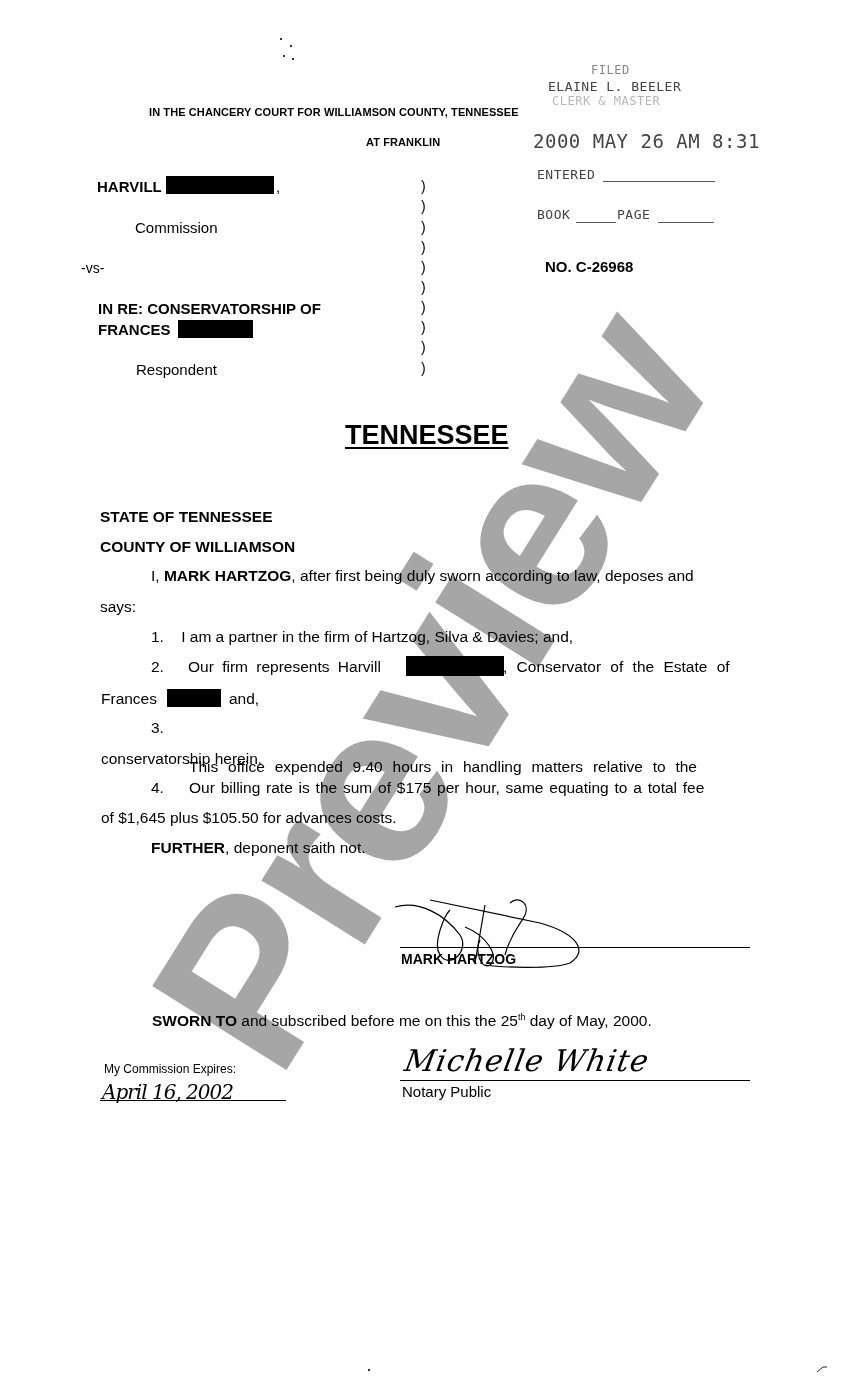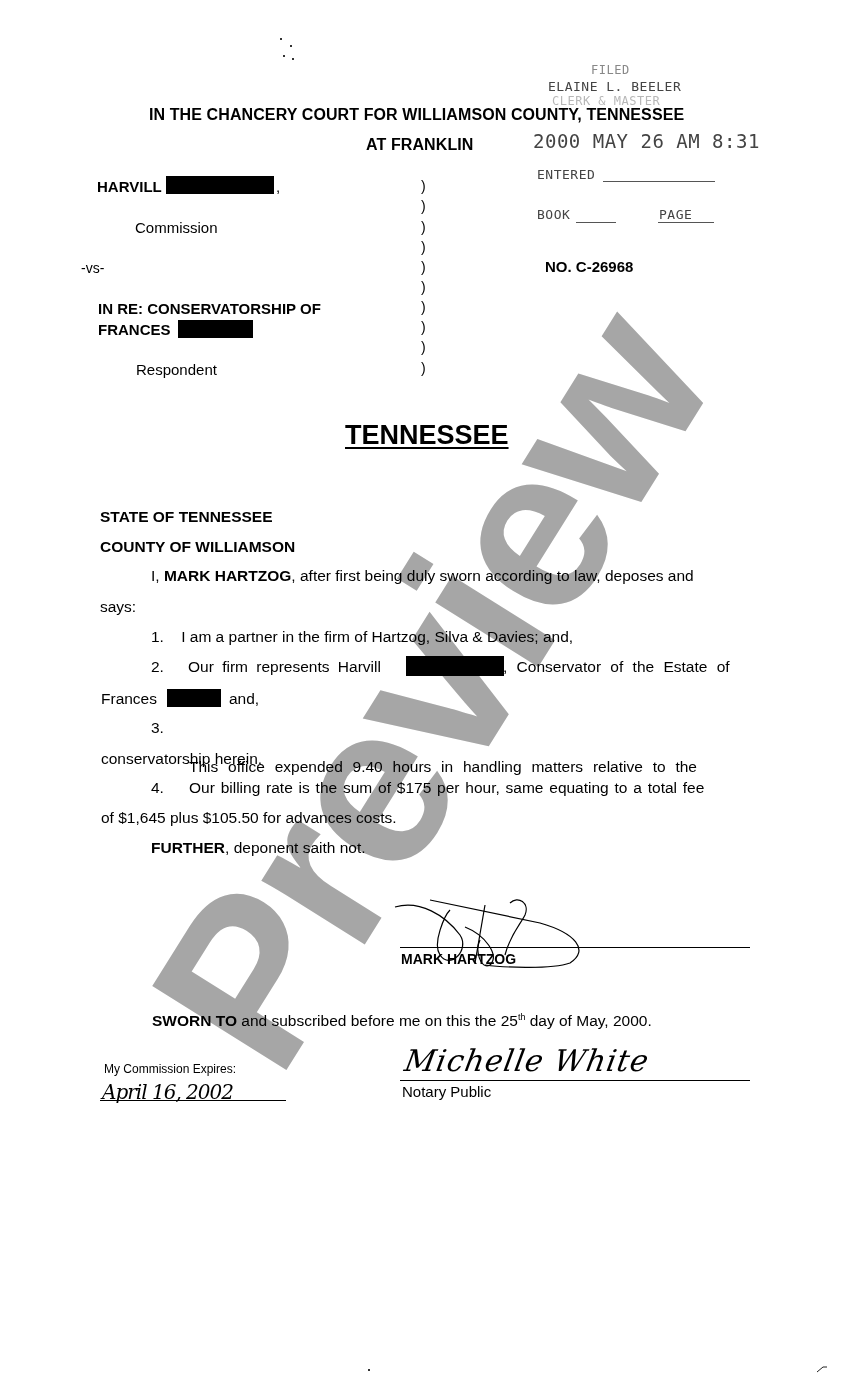--- a/index.html
+++ b/index.html
@@ -1,20 +1,20 @@
 <!DOCTYPE html>
 <html><head>
 <meta charset="utf-8">
 <style>
   html, body { margin: 0; padding: 0; background: #ffffff; }
   body { width: 853px; height: 1400px; position: relative; overflow: hidden;
          font-family: "Liberation Sans", "DejaVu Sans", sans-serif; color: #000; }
   .abs { position: absolute; white-space: nowrap; }
   .b { font-weight: bold; }
-  .court { font-size: 16px; letter-spacing: 0.1px; }
+  .court { font-size: 11px; letter-spacing: 0.1px; }
   .stamp { font-family: "DejaVu Sans Mono", "Liberation Mono", monospace; color: #444; font-size: 13px; letter-spacing: 0.5px; }
   .stamp-faint { color: #888; font-size: 12px; }
   .caption { font-size: 15px; }
   .paren { font-size: 14px; }
   .redact { position: absolute; background: #000; }
   .title { font-size: 27px; font-weight: bold; text-decoration: underline; text-underline-offset: 3px; }
   .body-text { font-size: 15.5px; }
   .line { position: absolute; background: #000; height: 1px; }
   .dotline { position: absolute; border-bottom: 1px solid #555; height: 0; }
   .watermark-text { position: absolute; left: 430px; top: 690px; transform: translate(-50%,-50%) rotate(-58deg);
@@ -39,21 +39,21 @@
 
 <div>
   <div class="abs stamp stamp-faint" style="left:591px;top:63px;">FILED</div>
   <div class="abs stamp" style="left:548px;top:79px;">ELAINE L. BEELER</div>
   <div class="abs stamp stamp-faint" style="left:552px;top:94px;opacity:0.6;">CLERK &amp; MASTER</div>
   <div class="abs stamp" style="left:533px;top:130px;font-size:19px;">2000 MAY 26  AM 8:31</div>
   <div class="abs stamp" style="left:537px;top:167px;text-align:right;">ENTERED</div>
   <div class="dotline" style="left:603px;top:181px;width:112px;"></div>
   <div class="abs stamp" style="left:537px;top:207px;">BOOK</div>
   <div class="dotline" style="left:576px;top:222px;width:40px;"></div>
-  <div class="abs stamp" style="left:617px;top:207px;margin-left:42px;">PAGE</div>
+  <div class="abs stamp" style="left:617px;top:207px;">PAGE</div>
   <div class="dotline" style="left:658px;top:222px;width:56px;"></div>
 </div>
 
 <div>
   <div class="abs b caption" style="left:97px;top:178px;">HARVILL</div>
   <div class="redact" style="left:166px;top:176px;width:108px;height:18px;"></div>
   <div class="abs caption" style="left:276px;top:178px;">,</div>
   <div class="abs caption" style="left:135px;top:219px;">Commission</div>
   <div class="abs caption" style="left:81px;top:260px;font-size:14px;">-vs-</div>
   <div class="abs b caption" style="left:98px;top:300px;">IN RE:  CONSERVATORSHIP OF</div>

